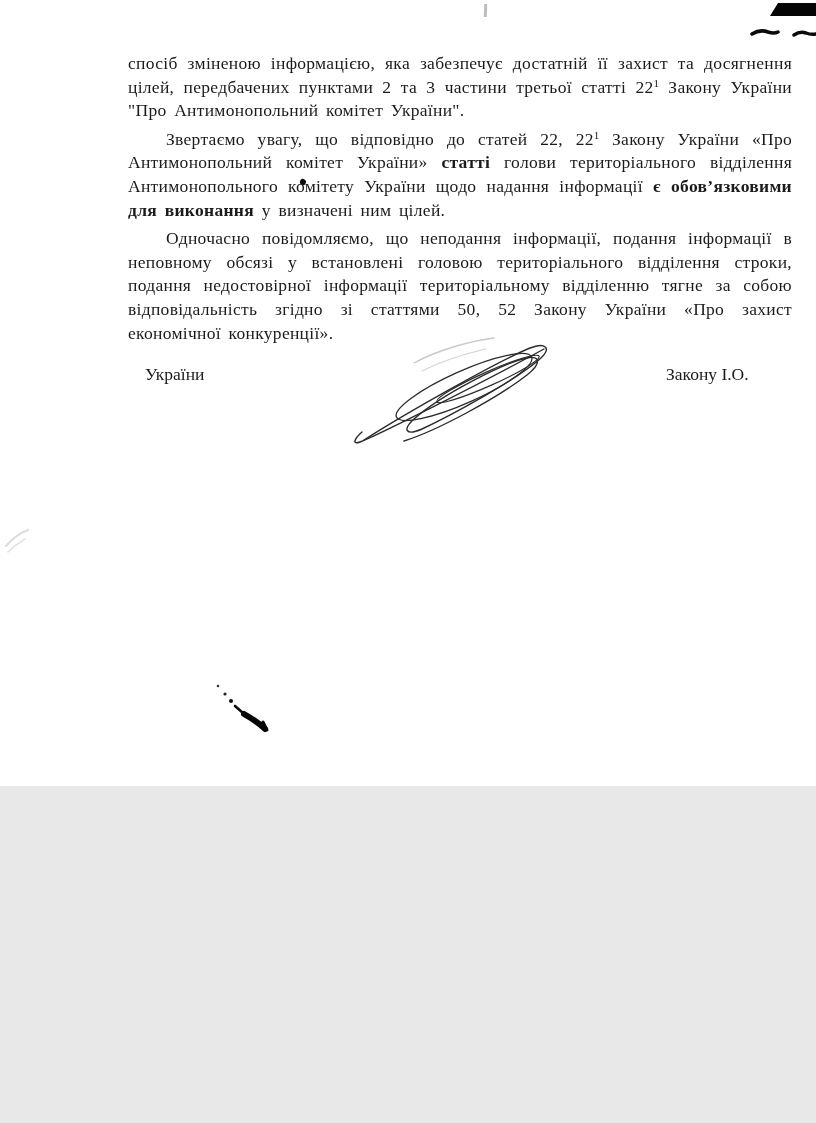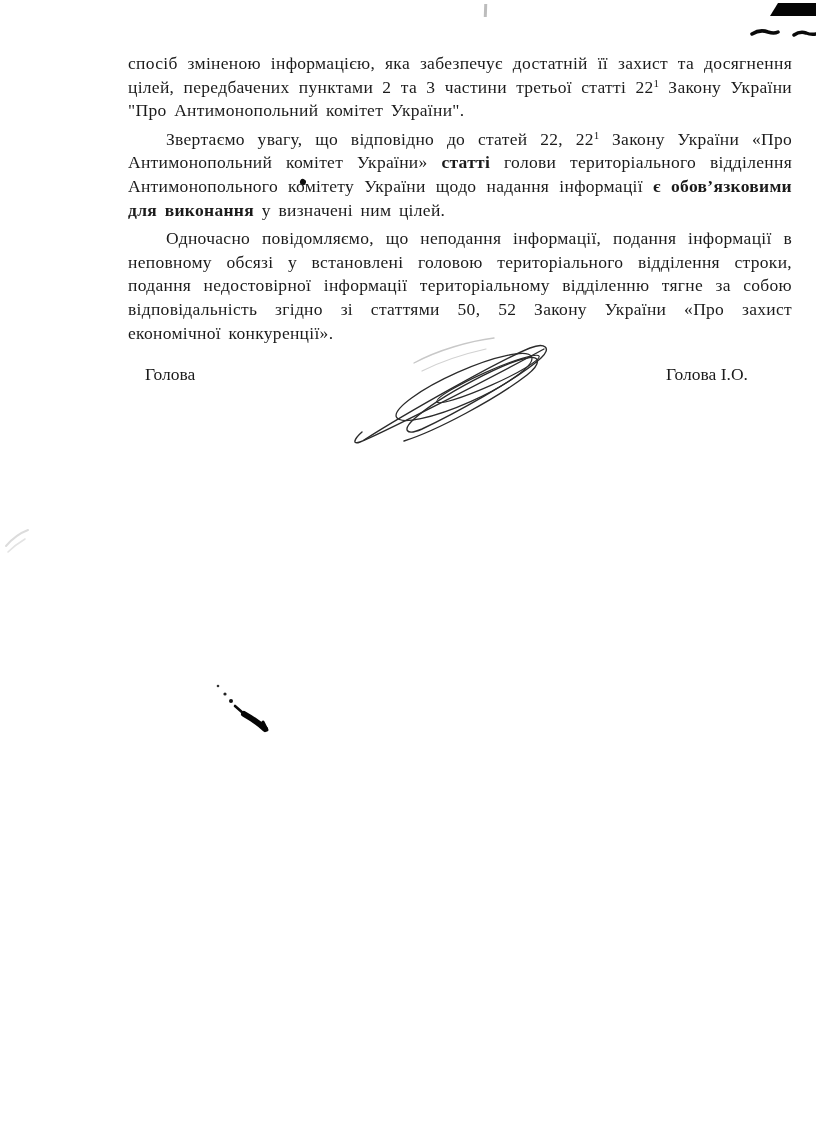--- a/index.html
+++ b/index.html
@@ -1,18 +1,18 @@
 <!DOCTYPE html>
 <html lang="uk"><head>
 <meta charset="utf-8">
 <style>
   html,body{margin:0;padding:0;background:#e8e8e8;}
   .page{
     position:relative;
-    width:816px;height:1123px;
+    width:816px;height:786px;
     background:#ffffff;
     overflow:hidden;
     font-family:"Liberation Serif", serif;
     color:#1b1b1b;
     margin:0 auto;
   }
   .body-text{
     position:absolute;
     left:128px;top:52px;width:664px;
     font-size:17.5px;
@@ -58,37 +58,37 @@
   </svg>
 
   <div class="body-text">
     <p class="para"><span>спосіб зміненою інформацією, яка забезпечує достатній її захист та досягнення цілей, передбачених пунктами 2 та 3 частини третьої статті 22</span><sup>1</sup><span> Закону України "Про Антимонопольний комітет України".</span></p>
     <p class="para indent"><span>Звертаємо увагу, що відповідно до статей 22, 22</span><sup>1</sup><span> Закону України «Про Антимонопольний комітет України» </span><span class="bold">статті</span><span> голови територіального відділення Антимонопольного комітету України щодо надання інформації </span><span class="bold">є обов’язковими для виконання</span><span> у визначені ним цілей.</span></p>
     <p class="para indent"><span>Одночасно повідомляємо, що неподання інформації, подання інформації в неповному обсязі у встановлені головою територіального відділення строки, подання недостовірної інформації територіальному відділенню тягне за собою відповідальність згідно зі статтями 50, 52 Закону України «Про захист економічної конкуренції».</span></p>
   </div>
 
   <div class="ink-dot"></div>
 
-  <span class="signer-title">Голова</span>
+  <span class="signer-title">України</span>
 
   <svg class="signature-svg" width="210" height="114" viewBox="0 0 210 114">
 
     <path d="M66,30 C90,17 122,8 146,5" stroke="#c8c8c8" stroke-width="1.4" fill="none" stroke-linecap="round"></path>
     <path d="M74,38 C96,27 120,20 138,16" stroke="#d2d2d2" stroke-width="1.2" fill="none" stroke-linecap="round"></path>
 
     <path d="M16,107 C55,82 148,29 182,15 C197,9 204,15 193,25 C170,46 104,82 74,96 C58,103 54,97 66,86 C94,61 158,29 179,25 C193,22 193,31 179,42 C148,66 88,98 56,108" stroke="#2b2b2b" stroke-width="1.4" fill="none" stroke-linecap="round"></path>
 
     <ellipse cx="116" cy="54" rx="74" ry="16" transform="rotate(-24 116 54)" stroke="#2b2b2b" stroke-width="1.3" fill="none"></ellipse>
 
     <ellipse cx="140" cy="46" rx="56" ry="7" transform="rotate(-24 140 46)" stroke="#2b2b2b" stroke-width="1.2" fill="none"></ellipse>
 
     <path d="M14,99 C6,106 4,112 12,109 C30,102 130,52 196,16" stroke="#2b2b2b" stroke-width="1.4" fill="none" stroke-linecap="round"></path>
   </svg>
 
-  <span class="signer-name">Голова І.О.</span>
+  <span class="signer-name">Закону І.О.</span>
 
   <svg class="smudge-svg" width="72" height="62" viewBox="0 0 72 62">
     <circle cx="13" cy="9" r="1.3" fill="#333"></circle>
     <circle cx="20" cy="17" r="1.6" fill="#222"></circle>
     <circle cx="26" cy="24" r="2" fill="#111"></circle>
     <path d="M30,29 L38,36" stroke="#0a0a0a" stroke-width="2.6" stroke-linecap="round" fill="none"></path>
     <path d="M39,37 C46,41 54,46 60,52" stroke="#050505" stroke-width="6" stroke-linecap="round" fill="none"></path>
     <path d="M58,45 L62,53" stroke="#050505" stroke-width="3" stroke-linecap="round" fill="none"></path>
   </svg>
 

